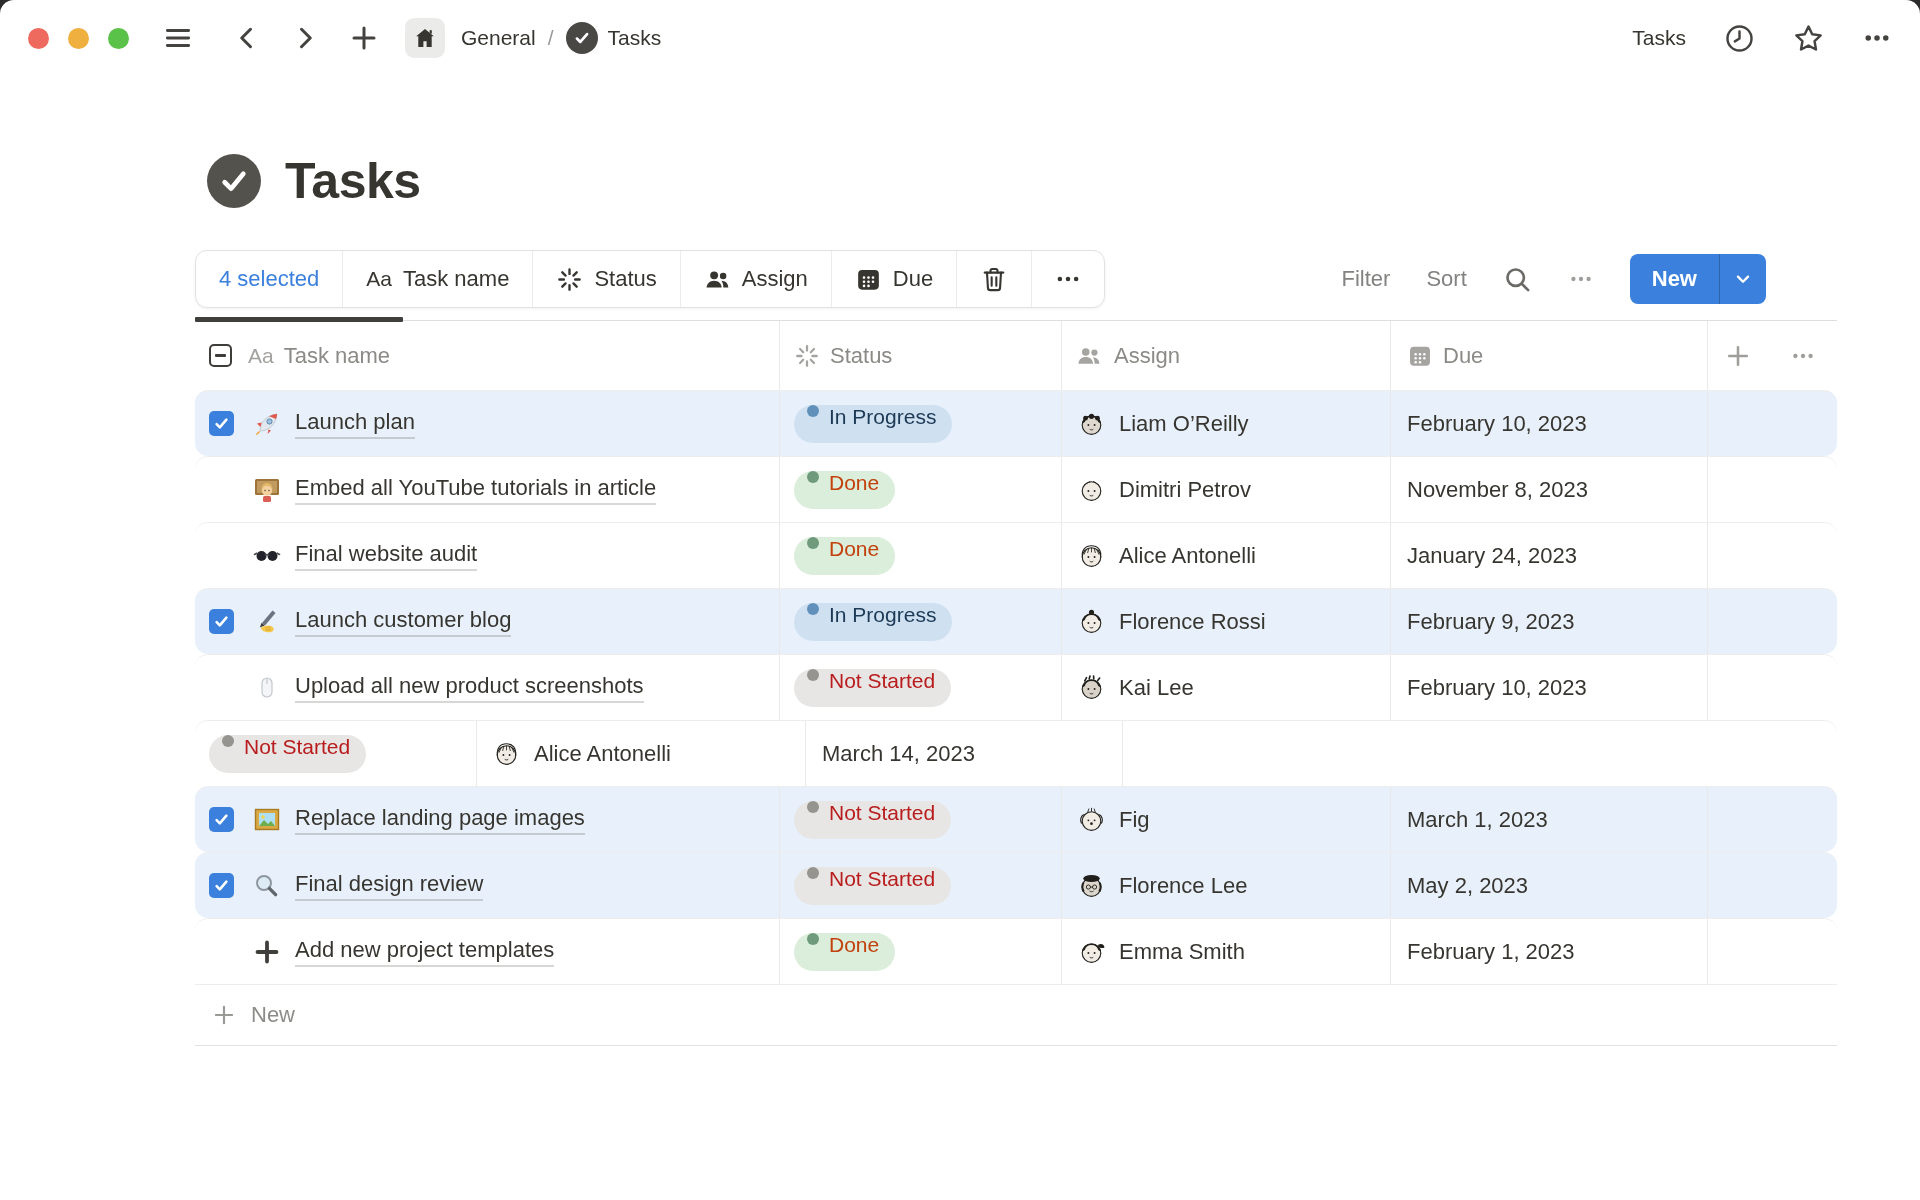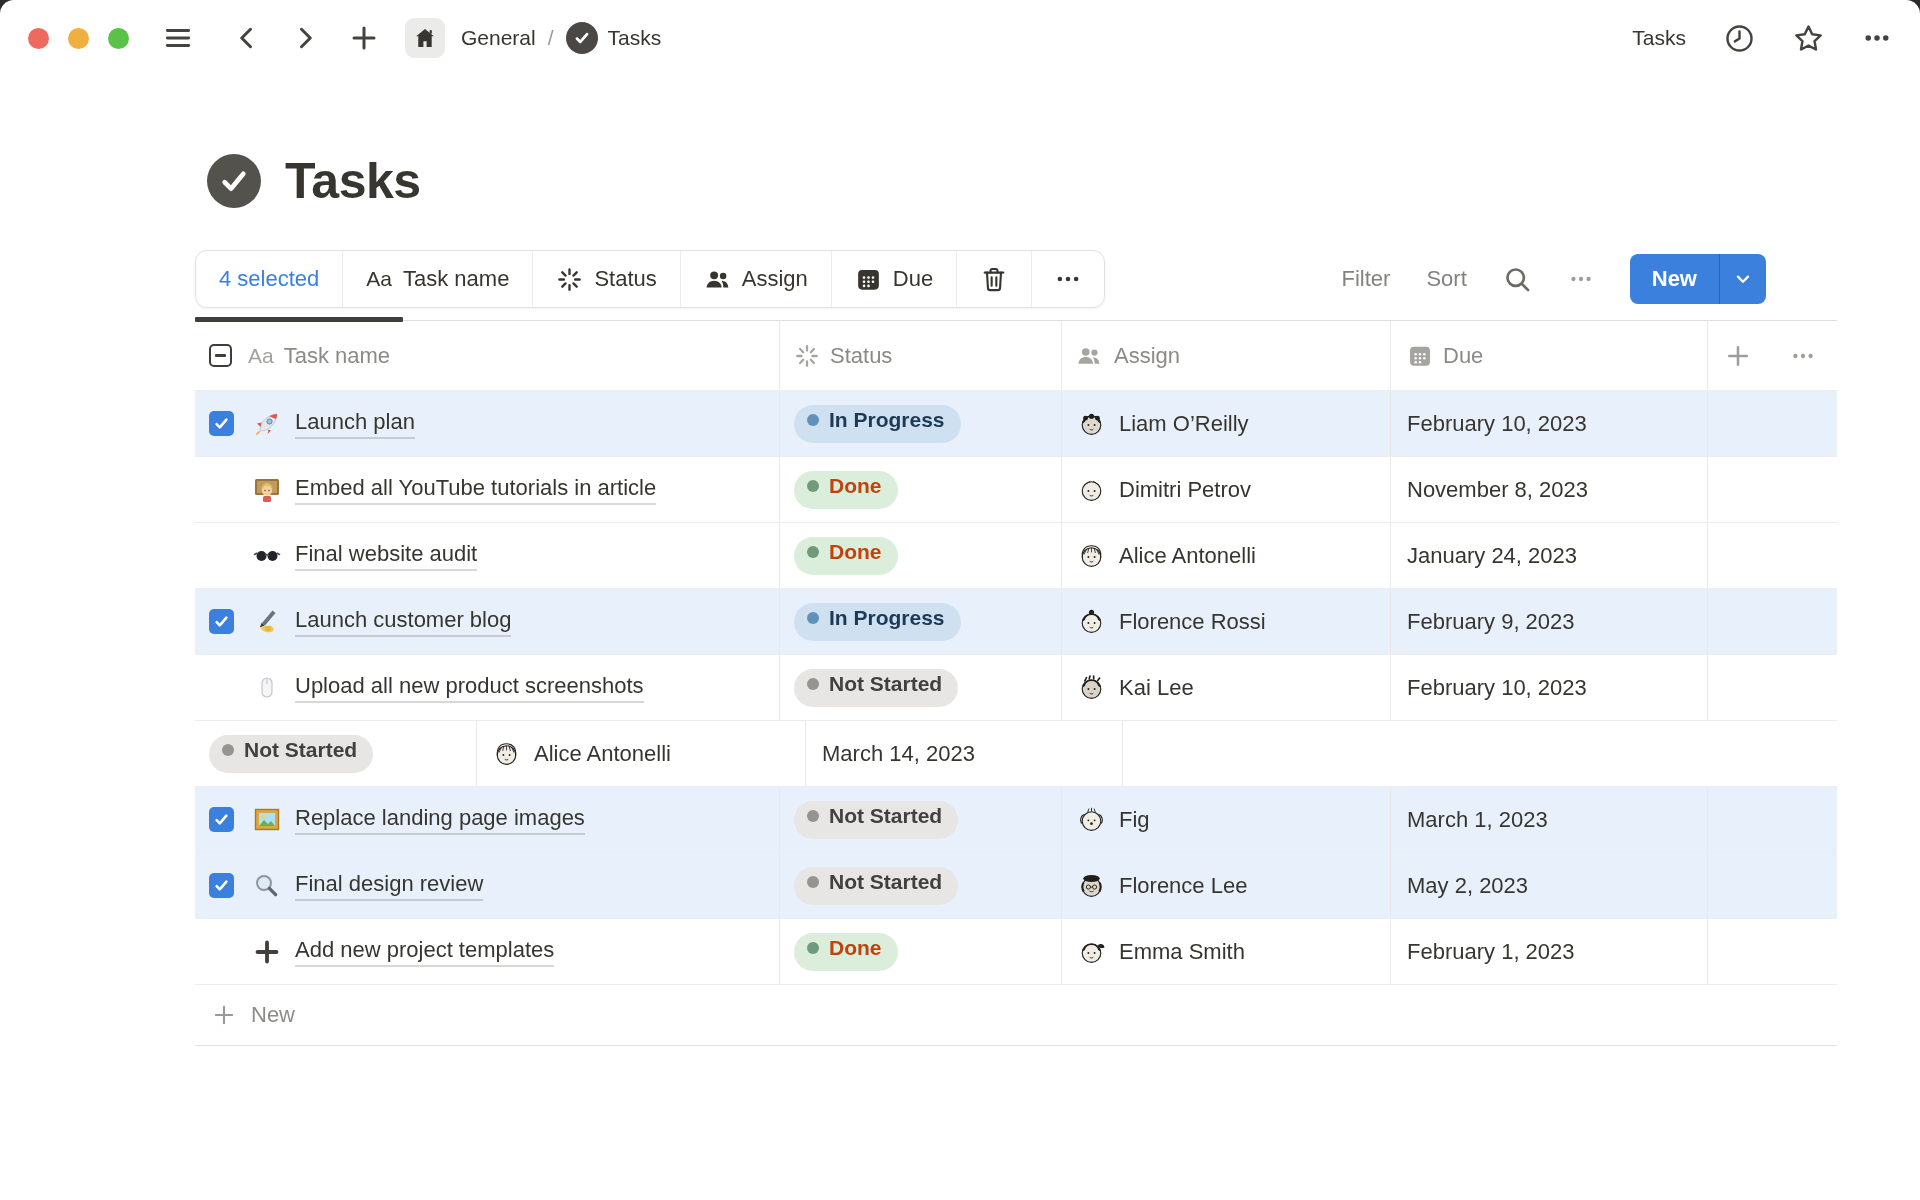--- a/index.html
+++ b/index.html
@@ -46,47 +46,47 @@
   .new-btn{display:flex;align-items:stretch;height:50px;background:var(--accent);border-radius:8px;overflow:hidden;color:#fff;}
   .new-btn .lbl{display:flex;align-items:center;padding:0 22px;font-size:22px;font-weight:600;}
   .new-btn .chev{display:flex;align-items:center;padding:0 12px;border-left:1px solid rgba(0,0,0,.22);}
 
   .tab-indicator{position:absolute;left:195px;top:317px;width:208px;height:5px;background:var(--bar);border-radius:1px;z-index:3;}
   .table-topline{position:absolute;left:195px;top:320px;width:1642px;height:1px;background:#e0dfdd;}
 
   
   .table{position:absolute;left:195px;top:321px;width:1642px;}
   .thead{display:flex;height:69px;align-items:center;color:var(--gray);font-size:22px;}
-  .row{display:flex;height:66px;align-items:center;border-top:1px solid var(--rowline);font-size:22px;background:#fff;}
+  .row{display:flex;height:66px;align-items:center;border-top:1px solid var(--rowline);font-size:22px;background:#fff;border-radius:13px;}
   .row.selected{background:var(--hl);}
   .cell{height:100%;display:flex;align-items:center;border-right:1px solid var(--border);}
   .c-name{width:585px;padding-left:14px;overflow:hidden;}
   .c-status{width:282px;padding-left:14px;}
   .c-assign{width:329px;padding-left:14px;gap:12px;}
   .c-due{width:317px;padding-left:16px;}
   .c-extra{width:129px;border-right:none;padding-left:16px;}
   .thead .cell{border-right:1px solid var(--border);}
   .thead .c-extra{border-right:none;display:flex;gap:38px;color:var(--light-gray);}
   .hlabel{margin-left:10px;}
   .aa-gray{color:#a3a29e;font-size:21px;font-weight:500;margin-left:2px;}
   .hicon{color:#a5a4a1;display:flex;}
   .cb-slot{width:25px;height:25px;margin-right:13px;flex:none;}
   .cb{width:25px;height:25px;border-radius:5px;background:var(--accent);display:flex;align-items:center;justify-content:center;}
   .cb-head{width:23px;height:23px;border-radius:5px;border:2px solid #3f3d3a;display:flex;align-items:center;justify-content:center;margin-right:14px;flex:none;}
   .cb-head .minus{width:11px;height:3px;background:#3f3d3a;border-radius:1px;}
   .task-icon{width:30px;height:30px;margin:0 13px 0 5px;flex:none;display:flex;align-items:center;justify-content:center;}
   .task-icon svg{width:30px;height:30px;display:block;}
   .task-text{font-weight:500;white-space:nowrap;border-bottom:2px solid rgba(55,53,47,.2);padding-bottom:2px;}
-  .pill{display:inline-flex;align-items:center;gap:10px;height:38px;padding:0 16px 8px 13px;border-radius:19px;font-size:21px;white-space:nowrap;font-weight:bold;}
+  .pill{display:inline-flex;gap:10px;height:38px;padding:0 16px 8px 13px;border-radius:19px;font-size:21px;white-space:nowrap;}
   .pill .dot{width:12px;height:12px;border-radius:50%;flex:none;}
   .pill-blue{background:#cfe0f1;color:#1c3a55;}
   .pill-blue .dot{background:#6191ba;}
   .pill-green{background:#dbeddb;color:#c2410c;}
   .pill-green .dot{background:#6f9b7c;}
-  .pill-gray{background:#e7e6e4;color:#404040;}
+  .pill-gray{background:#e7e6e4;color:#b91c1c;}
   .pill-gray .dot{background:#95948f;}
   .avatar{width:31px;height:31px;flex:none;display:flex;}
   .avatar svg{width:31px;height:31px;display:block;}
   .newrow{display:flex;align-items:center;height:62px;border-top:1px solid var(--rowline);border-bottom:1px solid #e3e2e0;color:#8d8c89;font-size:22px;gap:14px;padding-left:16px;}
 </style>
 </head>
 <body>
 
 <div class="stage">
 <div class="window">

